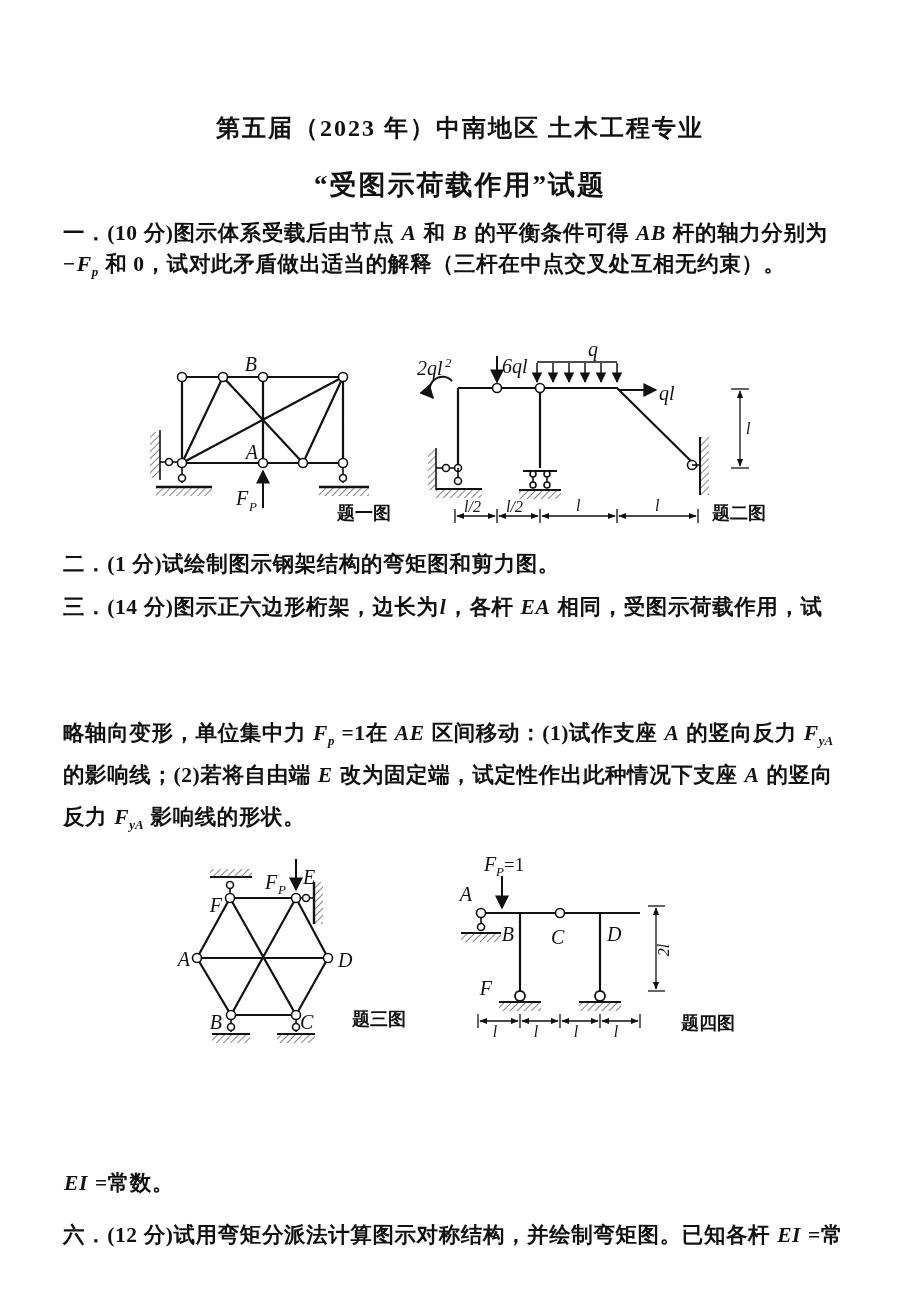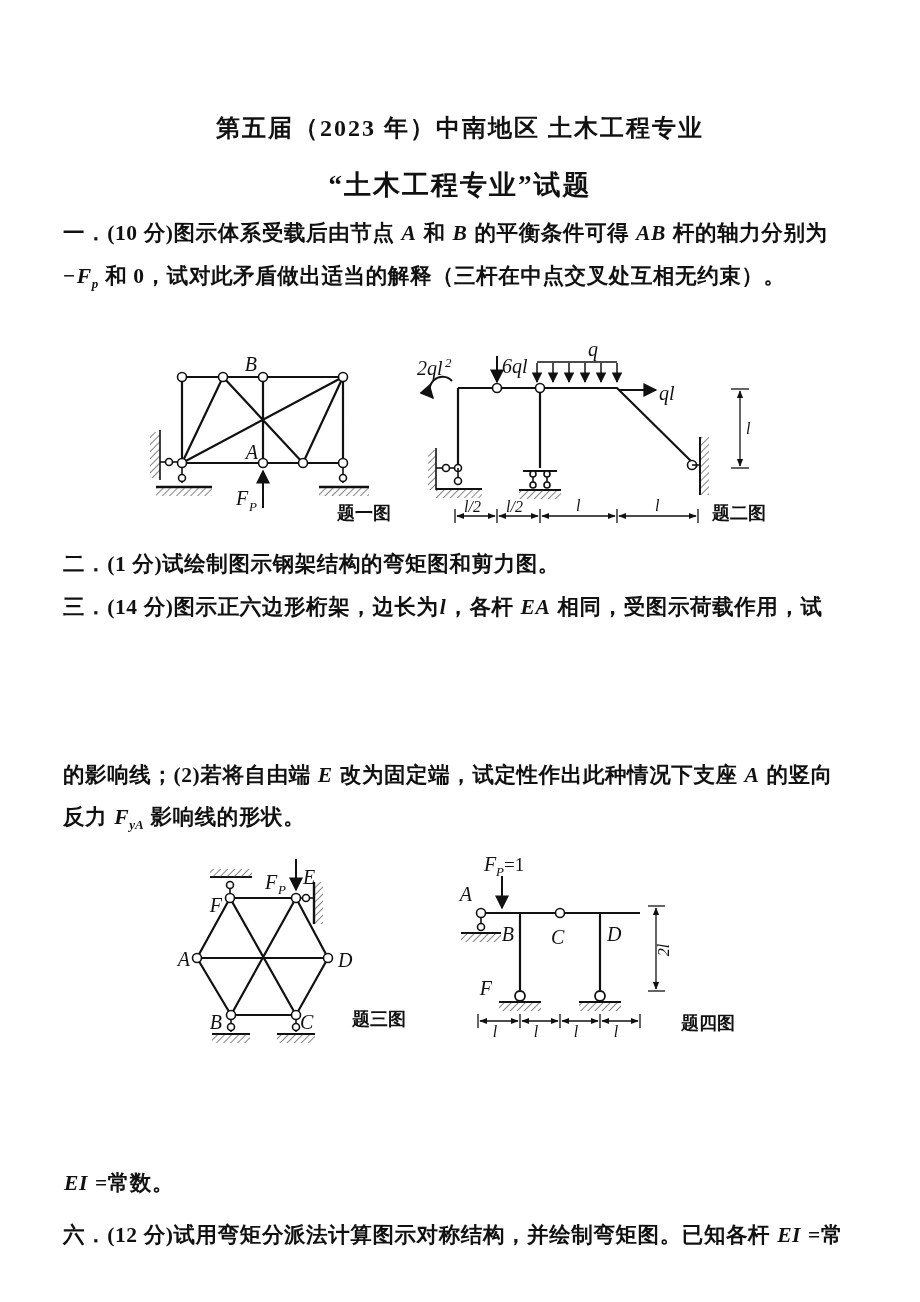--- a/index.html
+++ b/index.html
@@ -19,24 +19,24 @@
   .mt{font-size:19px;}
   .cap{font-weight:700;font-size:18px;font-family:"Liberation Serif","DejaVu Serif",serif;}
   .dim{font-style:italic;font-size:16px;}
 </style>
 </head>
 <body>
 
 <div class="page">
 
   <div class="title" id="title1">第五届（2023 年）中南地区 土木工程专业</div>
-  <div class="title" id="title2">“土木工程专业”试题</div>
+  <div class="title" id="title2">“受图示荷载作用”试题</div>
 
   <div class="line" style="top:218px">一．(10 分)图示体系受载后由节点 <span class="mi">A</span> 和 <span class="mi">B</span> 的平衡条件可得 <span class="mi">AB</span> 杆的轴力分别为</div>
-  <div class="line" style="top:261px">−<span class="mi">F<sub>p</sub></span> 和 0，试对此矛盾做出适当的解释（三杆在中点交叉处互相无约束）。</div>
+  <div class="line" style="top:249px">−<span class="mi">F<sub>p</sub></span> 和 0，试对此矛盾做出适当的解释（三杆在中点交叉处互相无约束）。</div>
 
   <svg style="left:130px;top:336px" width="730" height="206" viewBox="130 336 730 206">
     <defs>
       <pattern id="hatch" width="5" height="5" patternUnits="userSpaceOnUse" patternTransform="rotate(45)">
         <line x1="0" y1="0" x2="0" y2="5" stroke="#444" stroke-width="1.3"></line>
       </pattern>
       <marker id="ah" viewBox="0 0 10 10" refX="9" refY="5" markerWidth="9" markerHeight="7" orient="auto-start-reverse">
         <path d="M0,0 L10,5 L0,10 z" fill="#111"></path>
       </marker>
       <marker id="ad" viewBox="0 0 10 10" refX="9" refY="5" markerWidth="8" markerHeight="6" orient="auto-start-reverse">
@@ -149,20 +149,21 @@
     </g>
     <text class="dim" x="464" y="512">l/2</text>
     <text class="dim" x="506" y="512">l/2</text>
     <text class="dim" x="576" y="511">l</text>
     <text class="dim" x="655" y="511">l</text>
     <text class="cap" x="712" y="519">题二图</text>
   </svg>
 
   <div class="line" style="top:549px">二．(1 分)试绘制图示钢架结构的弯矩图和剪力图。</div>
   <div class="line" style="top:592px">三．(14 分)图示正六边形桁架，边长为<span class="mi">l</span>，各杆 <span class="mi">EA</span> 相同，受图示荷载作用，试</div>
+  <div class="line" style="top:718px">略轴向变形，单位集中力 <span class="mi">F<sub>p</sub></span> =1在 <span class="mi">AE</span> 区间移动：(1)试作支座 <span class="mi">A</span> 的竖向反力 <span class="mi">F<sub>yA</sub></span></div>
   <div class="line" style="top:760px">的影响线；(2)若将自由端 <span class="mi">E</span> 改为固定端，试定性作出此种情况下支座 <span class="mi">A</span> 的竖向</div>
   <div class="line" style="top:802px">反力 <span class="mi">F<sub>yA</sub></span> 影响线的形状。</div>
 
   <svg style="left:150px;top:850px" width="620" height="205" viewBox="150 850 620 205">
 
     <g stroke="#111" stroke-width="2.2" fill="none">
       <path d="M230,898 L296,898 L328,958 L296,1015 L231,1015 L197,958 Z M197,958 H328 M231,1015 L296,898 M296,1015 L230,898"></path>
     </g>
     <g stroke="#111" stroke-width="1.6" fill="none">
       <line x1="230" y1="897" x2="230" y2="881"></line>

